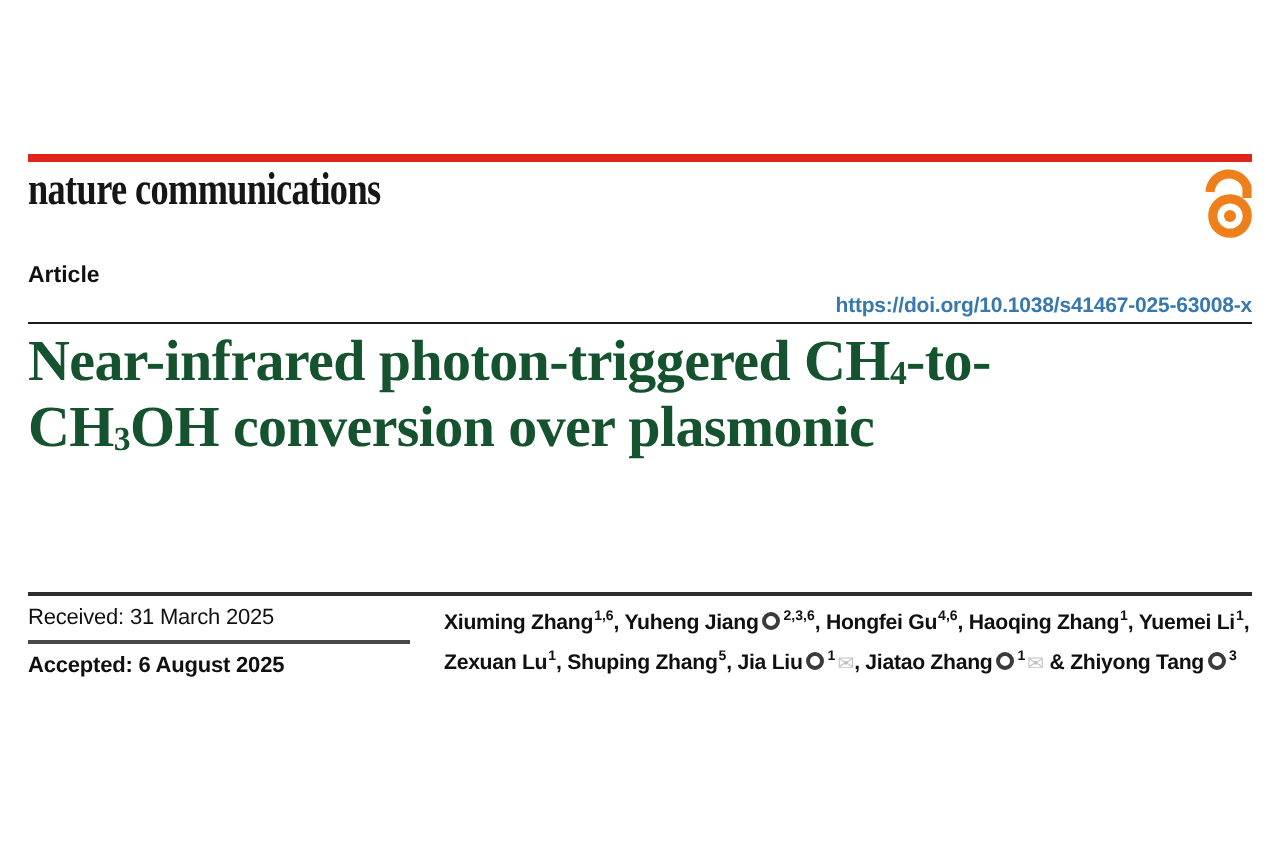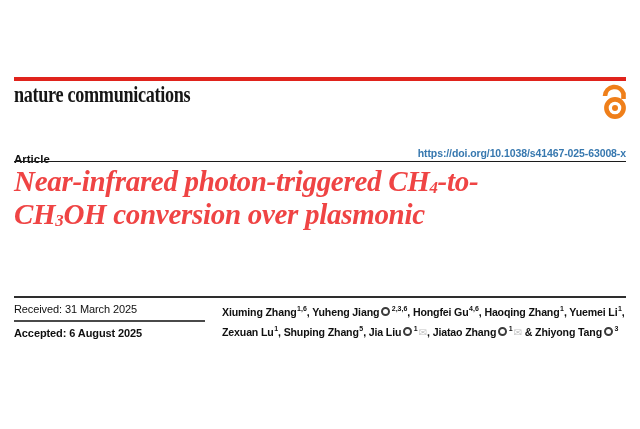--- a/index.html
+++ b/index.html
@@ -8,29 +8,29 @@
 
   .red-rule{position:absolute;left:14px;top:77px;width:612px;height:4px;background:#e0231c;}
 
   .journal{position:absolute;left:14px;top:82px;margin:0;
            font-family:"Liberation Serif","DejaVu Serif",serif;font-weight:700;
            font-size:23px;color:#161616;letter-spacing:-0.4px;white-space:nowrap;
            transform:scaleX(0.79);transform-origin:0 0;}
 
   .oa{position:absolute;left:602px;top:82px;width:25px;height:37px;color:#ef7f1a;}
 
-  .kicker{position:absolute;left:14px;top:153px;font-size:11.5px;font-weight:700;color:#111;}
+  .kicker{position:absolute;left:14px;top:132px;font-size:11.5px;font-weight:700;color:#111;}
   .doi{position:absolute;right:14px;top:146.5px;font-size:10.5px;font-weight:700;
        color:#3778af;text-decoration:none;letter-spacing:-0.1px;}
 
   .rule-a{position:absolute;left:14px;top:161px;width:612px;height:1px;background:#1c1c1c;}
 
   .title{position:absolute;left:14px;top:165px;width:612px;margin:0;
          font-family:"Liberation Serif","DejaVu Serif",serif;font-weight:700;
-         font-size:29px;line-height:33px;color:#ef4444;letter-spacing:-0.3px;font-style:italic;}
+         font-size:29px;line-height:33px;color:#14532d;letter-spacing:-0.3px;}
   .title sub{font-size:0.58em;line-height:0;vertical-align:-0.13em;}
 
   .rule-b{position:absolute;left:14px;top:296px;width:612px;height:2px;background:#2e2e2e;}
 
   .received{position:absolute;left:14px;top:303px;font-size:11px;font-weight:400;color:#101010;letter-spacing:-0.1px;}
   .rule-c{position:absolute;left:14px;top:320px;width:191px;height:1.5px;background:#4a4a4a;}
   .accepted{position:absolute;left:14px;top:327px;font-size:11px;font-weight:700;color:#101010;letter-spacing:-0.1px;}
 
   .authors{position:absolute;left:222px;top:299.5px;width:408px;
            font-size:10.6px;line-height:17px;font-weight:700;color:#101010;letter-spacing:-0.15px;}

